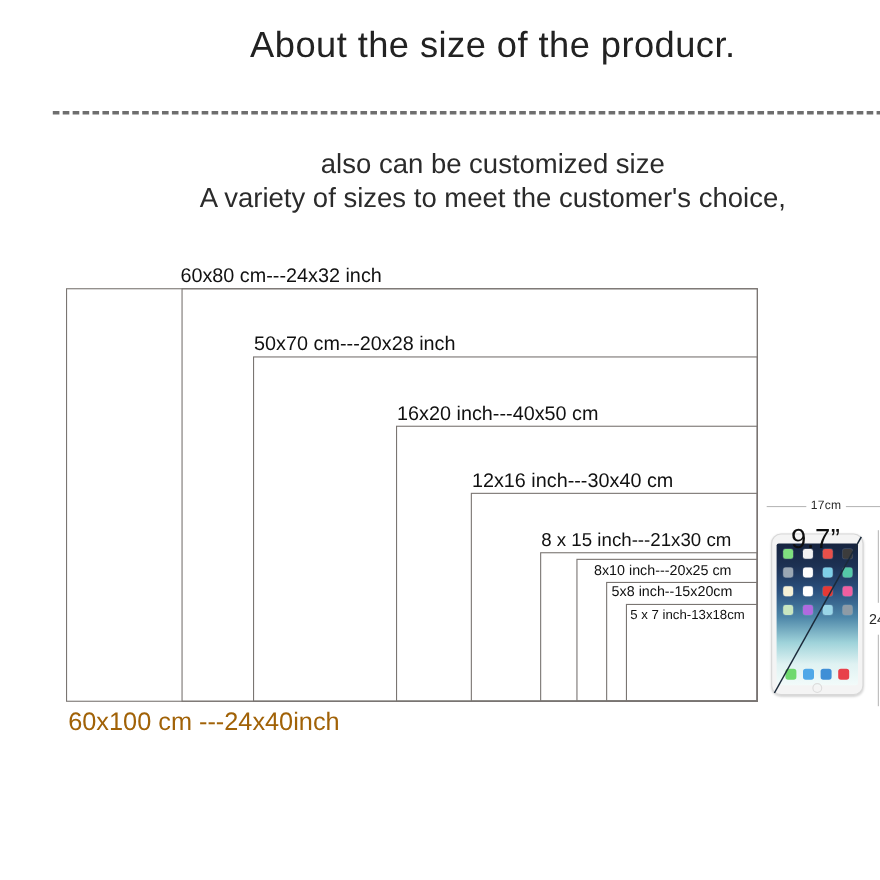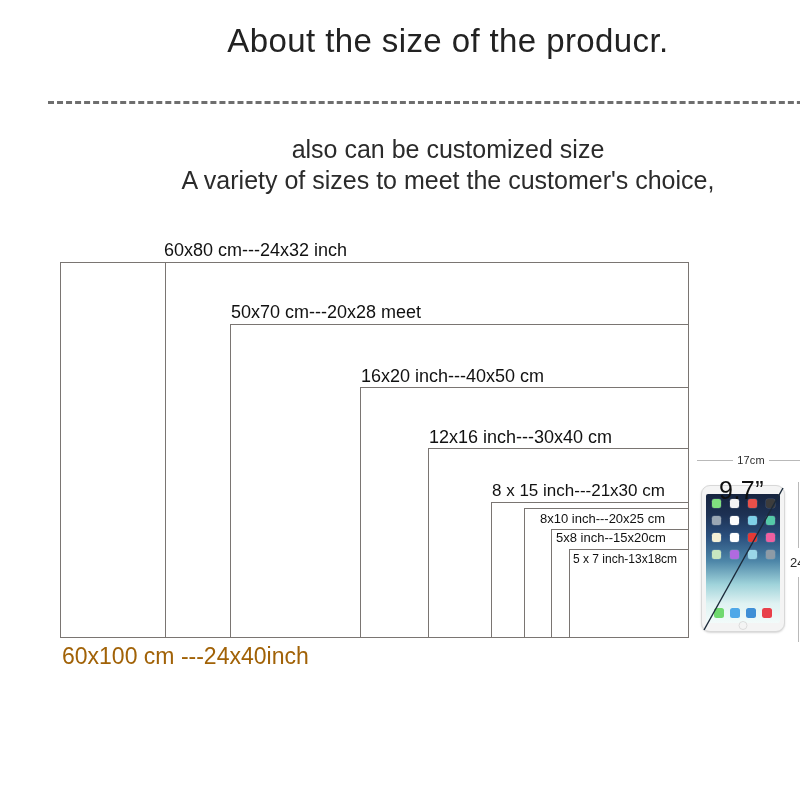--- a/index.html
+++ b/index.html
@@ -250,21 +250,21 @@
       <div class="rect" style="left: 182px; top: 324px; width: 459px; height: 314px; border-color: rgb(122, 117, 114);"></div>
       <div class="rect" style="left: 312px; top: 387px; width: 329px; height: 251px; border-color: rgb(122, 117, 114);"></div>
       <div class="rect" style="left: 380px; top: 448px; width: 261px; height: 190px; border-color: rgb(122, 117, 114);"></div>
       <div class="rect" style="left: 443px; top: 502px; width: 198px; height: 136px; border-color: rgb(122, 117, 114);"></div>
       <div class="rect" style="left: 476px; top: 508px; width: 165px; height: 130px; border-color: rgb(122, 117, 114);"></div>
       <div class="rect" style="left: 503px; top: 529px; width: 138px; height: 109px; border-color: rgb(122, 117, 114);"></div>
       <div class="rect" style="left: 521px; top: 549px; width: 120px; height: 89px; border-color: rgb(122, 117, 114);"></div>
     </div>
   <div id="label-layer">
       <div class="size-label" style="left: 116px; top: 241px; font-size: 18px;">60x80 cm---24x32 inch</div>
-      <div class="size-label" style="left: 183px; top: 303px; font-size: 18px;">50x70 cm---20x28 meet</div>
+      <div class="size-label" style="left: 183px; top: 303px; font-size: 18px;">50x70 cm---20x28 inch</div>
       <div class="size-label" style="left: 313px; top: 367px; font-size: 18px;">16x20 inch---40x50 cm</div>
       <div class="size-label" style="left: 381px; top: 428px; font-size: 18px;">12x16 inch---30x40 cm</div>
       <div class="size-label" style="left: 444px; top: 482px; font-size: 17px;">8 x 15 inch---21x30 cm</div>
       <div class="size-label" style="left: 492px; top: 512px; font-size: 13px;">8x10 inch---20x25 cm</div>
       <div class="size-label" style="left: 508px; top: 531px; font-size: 13px;">5x8 inch--15x20cm</div>
       <div class="size-label" style="left: 525px; top: 553px; font-size: 12px;">5 x 7 inch-13x18cm</div>
     </div>
 
   <div class="bottom-label">60x100 cm ---24x40inch</div>
 

